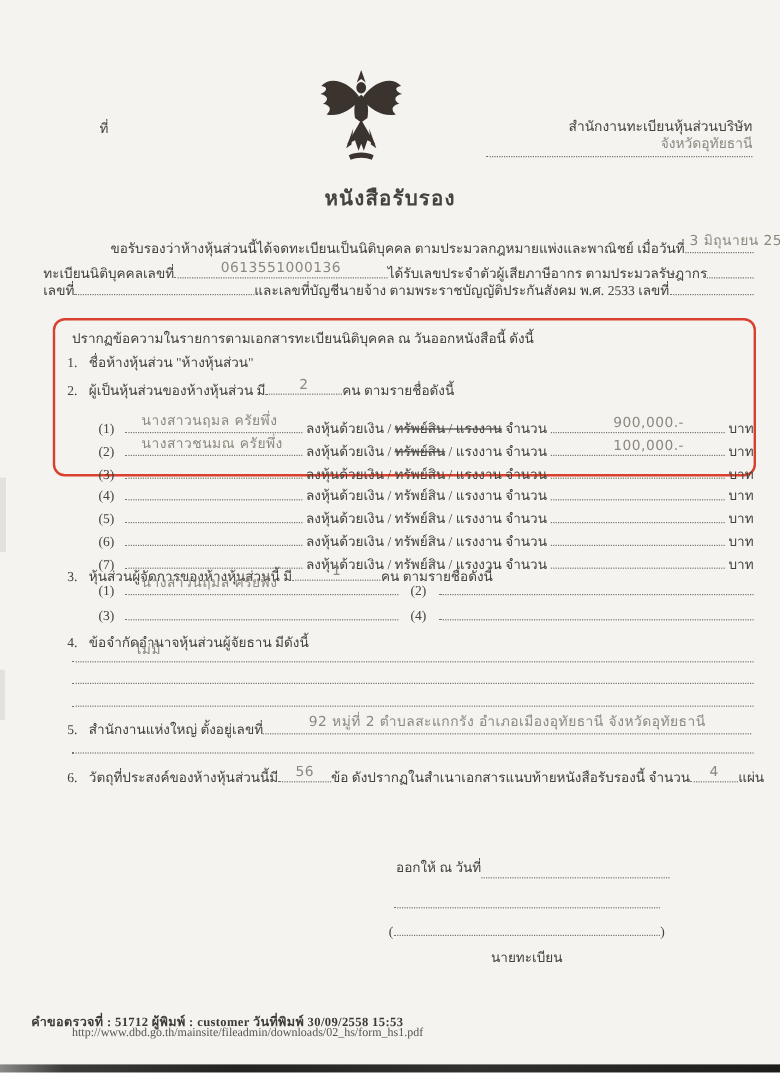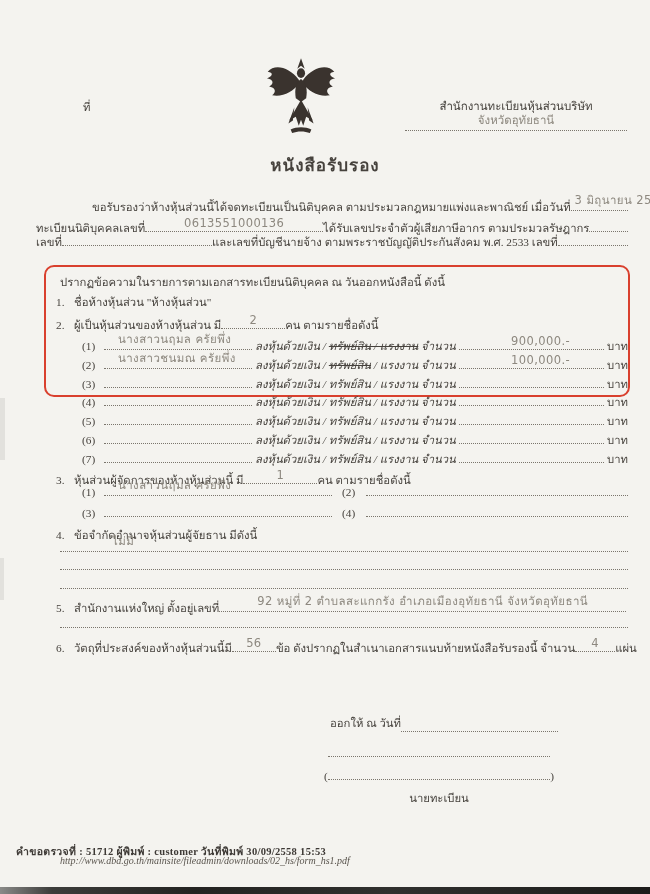--- a/index.html
+++ b/index.html
@@ -13,37 +13,37 @@
   .grow{flex:1 1 auto;}
   .fill{position:absolute;bottom:1px;left:10px;white-space:nowrap;
         font-family:"DejaVu Sans",sans-serif;font-size:11.5px;color:#8d887f;letter-spacing:.4px;}
   .fill-c{left:50%;transform:translateX(-50%);}
   .afill{left:auto;right:34px;}
   .nfill{left:14px;}
   .limfill{left:52px;}
   .strike{text-decoration:line-through;}
   .pnum{flex:none;width:22px;}
   .namedot{flex:none;width:148px;}
-  .mid{flex:none;white-space:nowrap;margin:5px 3px;font-style:italic;}
+  .mid{flex:none;white-space:nowrap;margin:16px 3px;}
   .unit{flex:none;margin-left:3px;}
   .prow{display:flex;align-items:baseline;height:18.8px;}
   .mrow{display:flex;align-items:baseline;height:21px;}
   .mdot{flex:none;width:228px;}
   .p2{margin-left:10px;width:24px;}
   .fline{height:18.7px;display:flex;align-items:flex-end;}
   .fline .dot{width:100%;}
   .redbox{border:2px solid #d9402e;border-radius:10px;pointer-events:none;}
   .title{font-weight:bold;font-size:17px;letter-spacing:1px;text-align:center;width:650px;}
   .office{width:222px;text-align:center;line-height:14px;font-size:11.5px;}
   .stampline{color:#8d887f;}
   .dotrule{border-bottom:1px dotted #7a756c;height:3px;}
   .itemnum{flex:none;width:18px;}
   .sigrule{border-bottom:1px dotted #7a756c;}
   .footer1{font-weight:bold;font-size:10.5px;color:#3d3935;letter-spacing:.3px;}
-  .footurl{font-style:italic;font-size:10px;color:#59544d;}
+  .footurl{font-size:10px;color:#59544d;}
   .scanbar{background:linear-gradient(90deg,#8a8a88 0%,#3c3c3a 8%,#232321 30%,#30302e 60%,#1c1c1a 100%);}
   .smudge{background:#d9d7d2;opacity:.65;}
   .center{text-align:center;}
 </style>
 </head>
 <body>
 
 <div class="page">
 
   <div class="abs smudge" style="left:0;top:398px;width:5px;height:62px;"></div>
@@ -58,21 +58,21 @@
       <path d="M47 29 C34 12 15 7 5 18 C13 19 12 24 4 27 C14 29 13 35 7 38 C17 40 16 46 11 50 C25 53 39 45 48 34 Z"></path>
       <path d="M53 29 C66 12 85 7 95 18 C87 19 88 24 96 27 C86 29 87 35 93 38 C83 40 84 46 89 50 C75 53 61 45 52 34 Z"></path>
       <path d="M50 28 C43 33 41 42 43 54 L50 59 L57 54 C59 42 57 33 50 28 Z"></path>
       <path d="M50 56 L34 84 L43 79 L47 91 L50 83 L53 91 L57 79 L66 84 Z"></path>
       <path d="M41 66 L33 88 L39 84 Z"></path>
       <path d="M59 66 L67 88 L61 84 Z"></path>
       <path d="M36 96 C44 92 56 92 64 96 L62 101 C55 98 45 98 38 101 Z"></path>
     </g>
   </svg>
 
-  <div class="abs office" style="left:405px;top:99px;">
+  <div class="abs office" style="left:405px;top:99px;text-align:right;">
     <div>สำนักงานทะเบียนหุ้นส่วนบริษัท</div>
     <div class="stampline">จังหวัดอุทัยธานี</div>
     <div class="dotrule"></div>
   </div>
 
   <div class="abs title" style="left:0;top:151px;">หนังสือรับรอง</div>
 
   <div class="abs row" style="left:36px;top:197px;width:592px;">
     <span class="t" style="padding-left:56px;">ขอรับรองว่าห้างหุ้นส่วนนี้ได้จดทะเบียนเป็นนิติบุคคล ตามประมวลกฎหมายแพ่งและพาณิชย์ เมื่อวันที่</span>
     <span class="dot grow">
@@ -286,17 +286,17 @@
     <span class="dot grow"></span>
   </div>
   <div class="abs sigrule" style="left:328px;top:744px;width:222px;height:12px;"></div>
   <div class="abs row" style="left:324px;top:766px;width:230px;">
     <span class="t">(</span>
     <span class="dot grow"></span>
     <span class="t">)</span>
   </div>
   <div class="abs center" style="left:328px;top:789px;width:222px;">นายทะเบียน</div>
 
-  <div class="abs footer1" style="left:16px;top:843px;font-family:Liberation Serif, serif;">คำขอตรวจที่ : 51712 ผู้พิมพ์ : customer วันที่พิมพ์ 30/09/2558 15:53</div>
+  <div class="abs footer1" style="left:26px;top:843px;font-family:Liberation Serif, serif;">คำขอตรวจที่ : 51712 ผู้พิมพ์ : customer วันที่พิมพ์ 30/09/2558 15:53</div>
   <div class="abs footurl" style="left:60px;top:855px;">http://www.dbd.go.th/mainsite/fileadmin/downloads/02_hs/form_hs1.pdf</div>
   <div class="abs scanbar" style="left:0;bottom:0;width:650px;height:7px;"></div>
 
 </div>
 
 </body></html>

